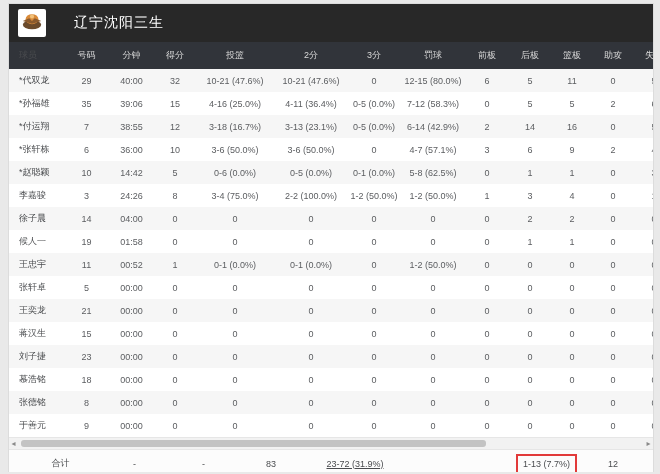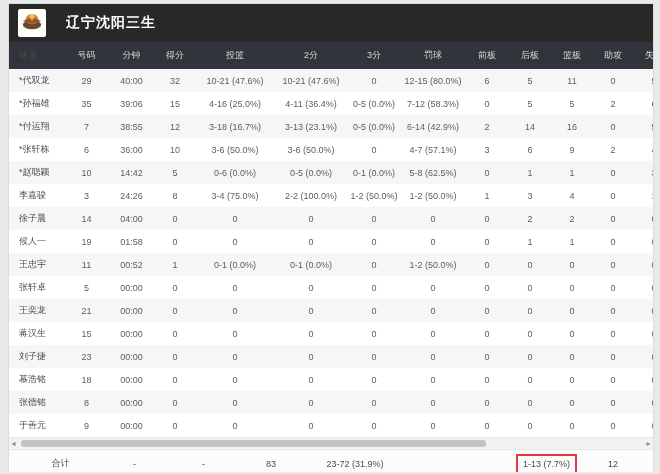--- a/index.html
+++ b/index.html
@@ -17,21 +17,21 @@
   
   .titlebar{
     height:38px;background:#282828;display:flex;align-items:center;
   }
   .logo-box{
     width:28px;height:28px;margin-left:9px;background:#ffffff;
     border-radius:2px;display:flex;align-items:center;justify-content:center;
     flex:0 0 auto;
   }
   .team-title{
-    color:#ffffff;font-size:14px;font-weight:bold;margin-left:20px;
+    color:#ffffff;font-size:14px;font-weight:normal;margin-left:28px;
     letter-spacing:1px;
   }
   
   table{
     width:100%;border-collapse:collapse;table-layout:fixed;
   }
   thead th{
     background:#31343a;color:#d9d9d9;font-weight:normal;font-size:9px;
     height:27px;padding:0;text-align:center;white-space:nowrap;overflow:hidden;
   }
@@ -370,21 +370,21 @@
     <span class="arrow left">◂</span>
     <div class="thumb" style="left: 12px; width: 465.12px;"></div>
     <span class="arrow right">▸</span>
   </div>
 
   <div class="totals">
       <div class="tcell player" style="width: 55px;">合计</div>
       <div class="tcell" style="width: 45px;">-</div>
       <div class="tcell" style="width: 45px;">-</div>
       <div class="tcell" style="width: 42px;">83</div>
-      <div class="tcell" style="width: 78px;">23-72 (31.9%)</div>
+      <div class="tcell" style="width: 78px; text-decoration: underline;">23-72 (31.9%)</div>
       <div class="tcell" style="width: 74px; margin-top: 40px;">22-59 (37.3%)</div>
       <div class="tcell" style="width: 52px;"><span class="red-box">1-13 (7.7%)</span></div>
       <div class="tcell" style="width: 42px;">12</div>
       <div class="tcell" style="width: 44px;">37</div>
       <div class="tcell" style="width: 40px; text-decoration: underline;">49</div>
       <div class="tcell" style="width: 42px;">4</div>
       <div class="tcell" style="width: 40px;">24</div>
     </div>
 
 </div>

